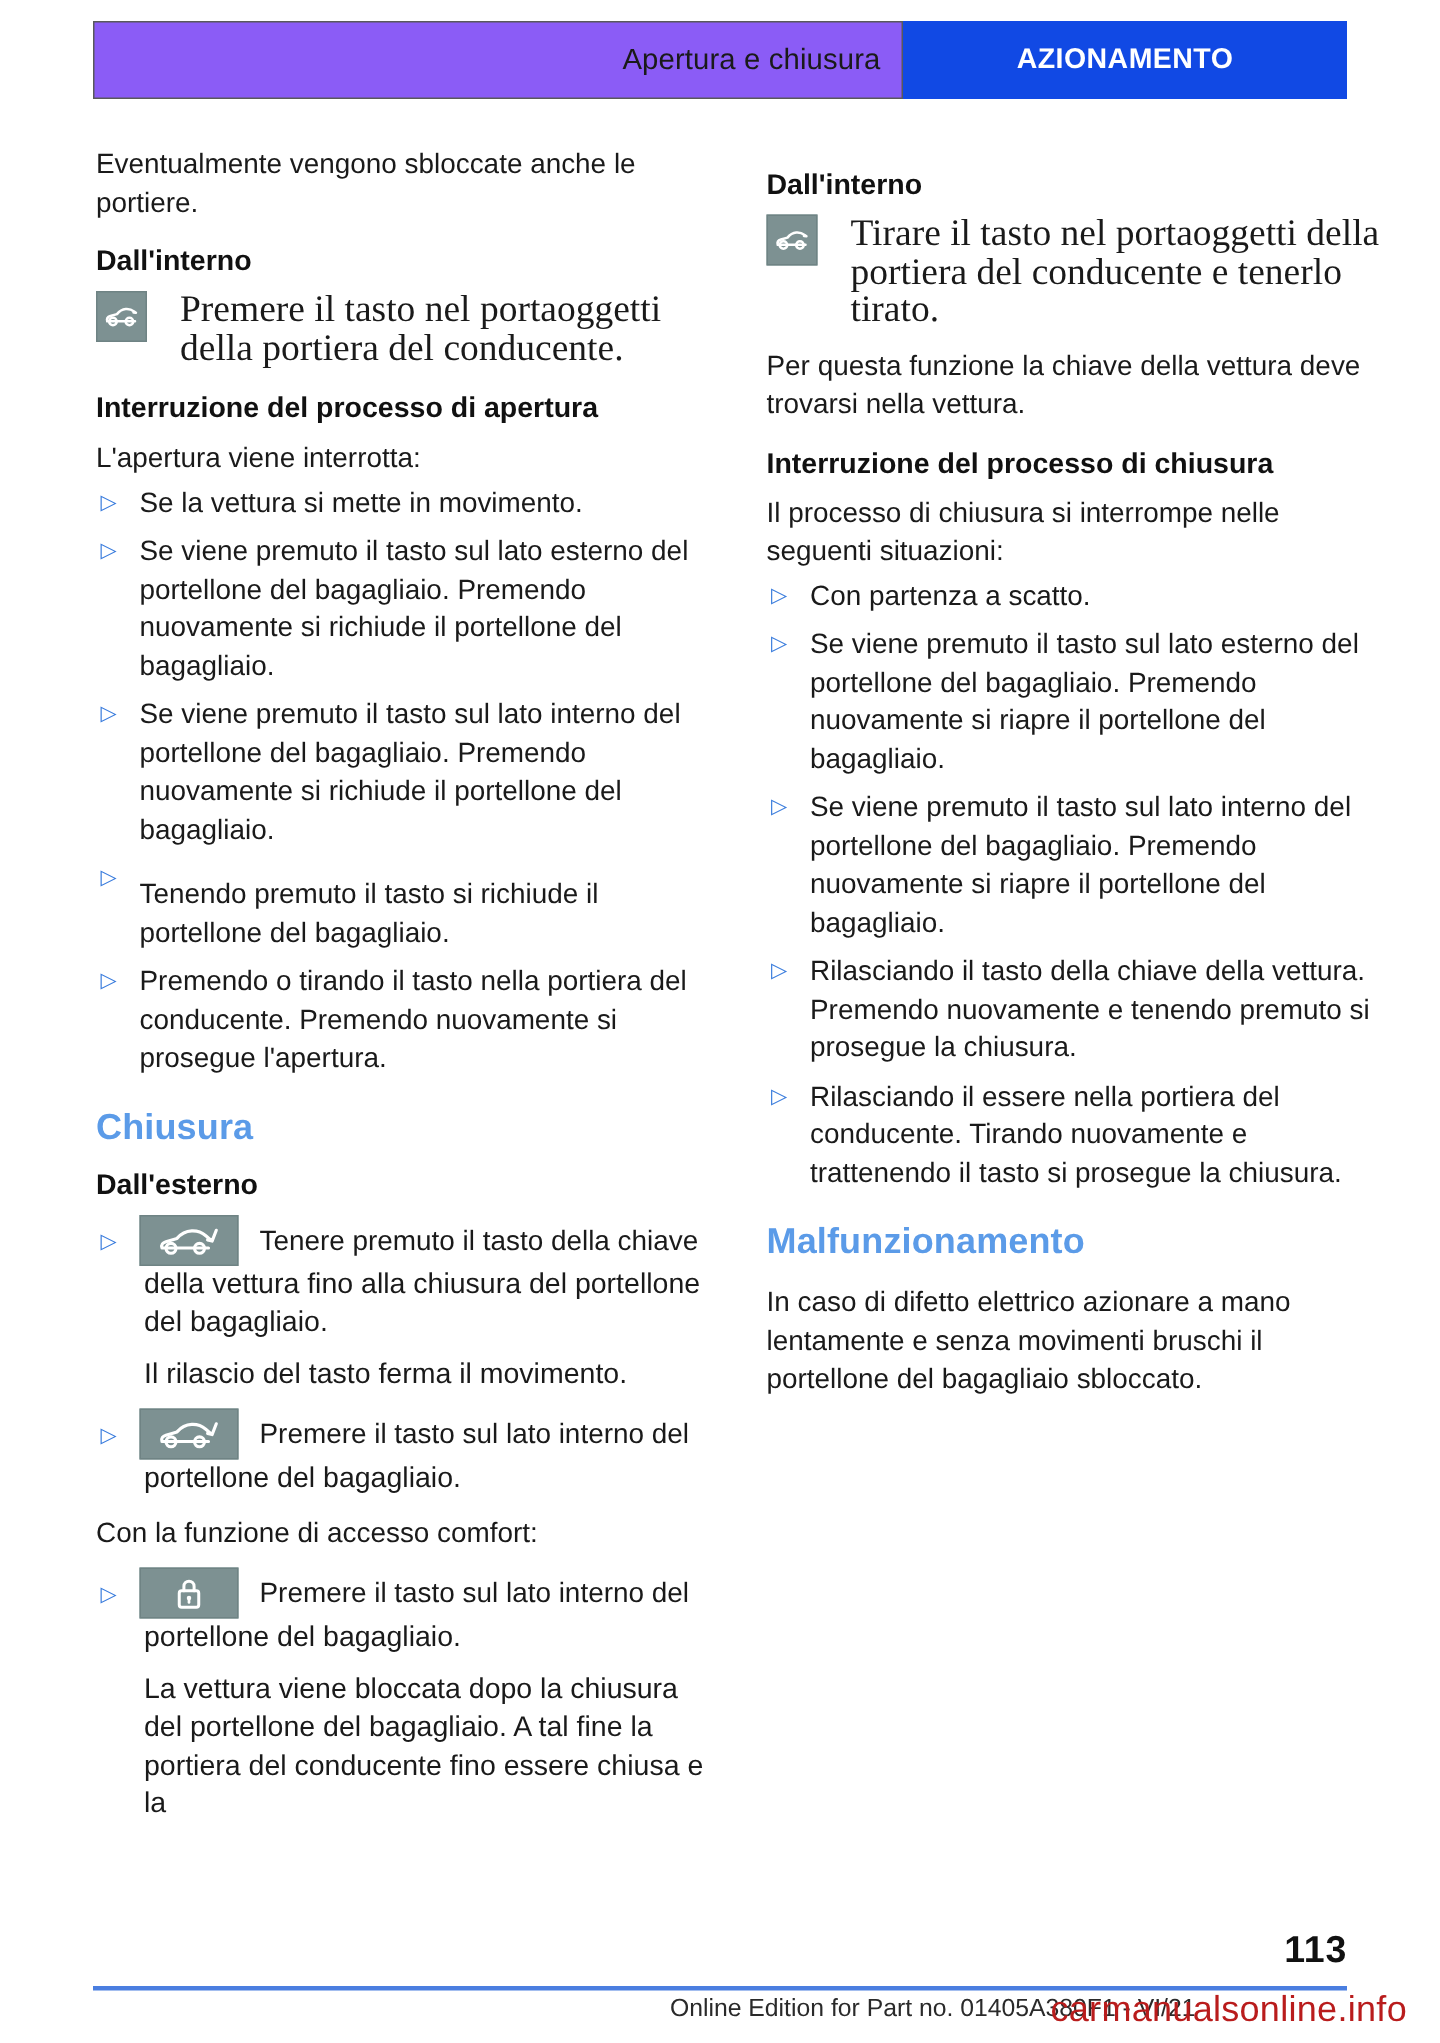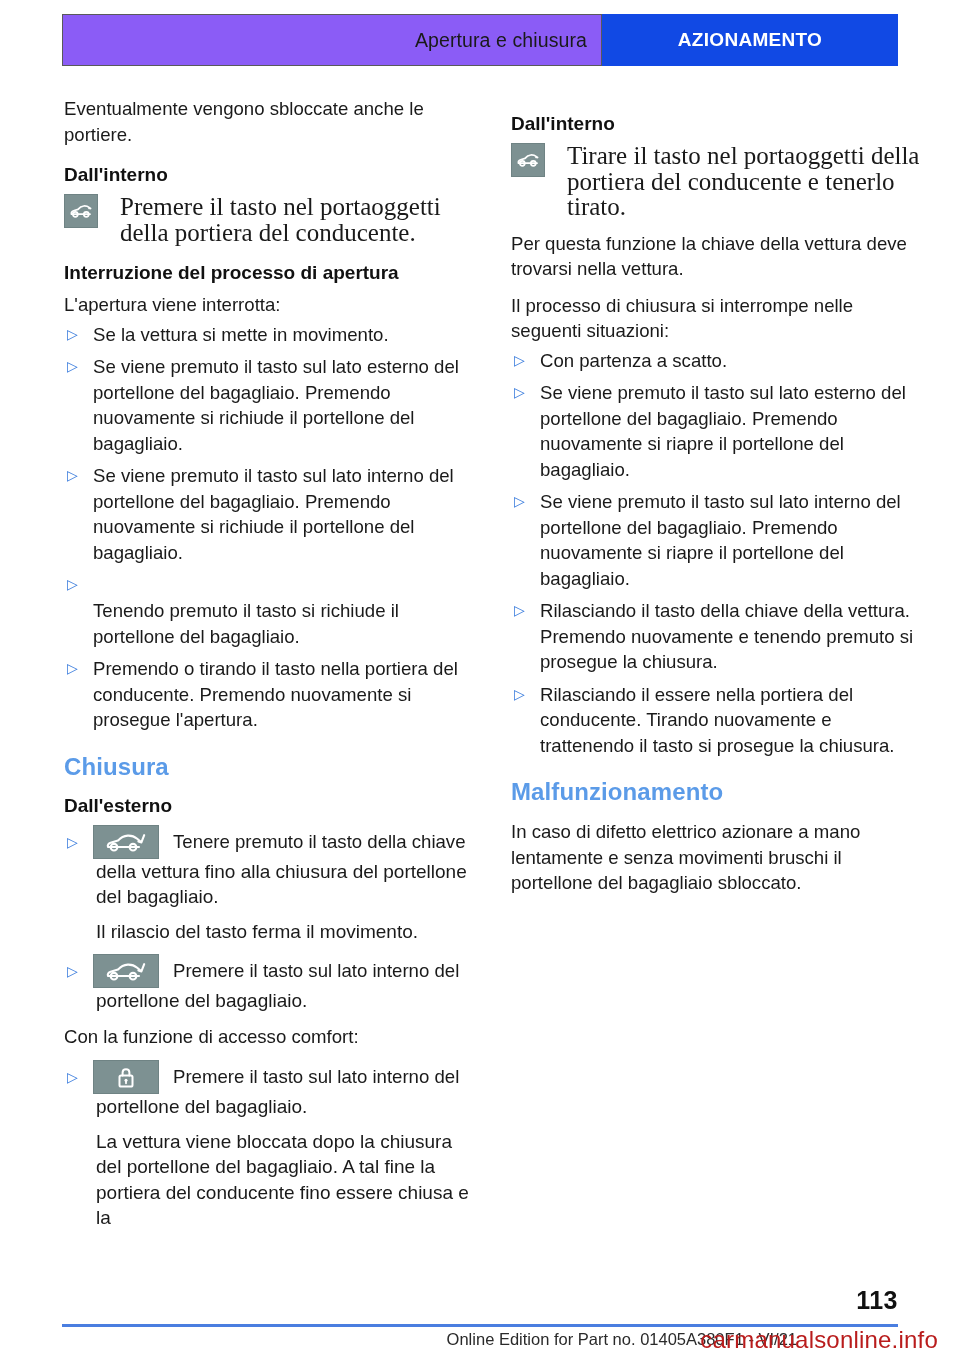--- a/index.html
+++ b/index.html
@@ -115,21 +115,21 @@
     color: #3b7ddd;
     text-align: left;
     padding-left: 3px;
     box-sizing: border-box;
   }
   .bullet-body {
     flex: 1 1 auto;
     font-size: 18.6px;
     line-height: 25.5px;
   }
-  .bullet-body .sub-para { margin-top: 26px; }
+  .bullet-body .sub-para { margin-top: 11px; }
 
   
   .sym {
     display: inline-block;
     background: #7d9192;
     vertical-align: middle;
     position: relative;
     border: 1px solid #6f8384;
     box-sizing: border-box;
   }
@@ -363,20 +363,21 @@
             <circle cx="10.3" cy="19.3" r="2.5" fill="none" stroke="#ffffff" stroke-width="1.7"></circle>
             <circle cx="21.3" cy="19.3" r="2.5" fill="none" stroke="#ffffff" stroke-width="1.7"></circle>
           </svg>
         </span>
       </div>
       <div class="icon-row-text">Tirare il tasto nel portaoggetti della portiera del conducente e tenerlo tirato.</div>
     </div>
 
     <p class="para">Per questa funzione la chiave della vettura deve trovarsi nella vettura.</p>
 
+    <div class="h-sub">Interruzione del processo di chiusura</div>
     <p class="para tight">Il processo di chiusura si interrompe nelle seguenti situazioni:</p>
 
     <div class="bullets">
       <div class="bullet">
         <span class="bullet-marker">▷</span>
         <span class="bullet-body">Con partenza a scatto.</span>
       </div>
       <div class="bullet">
         <span class="bullet-marker">▷</span>
         <span class="bullet-body">Se viene premuto il tasto sul lato esterno del portellone del bagagliaio. Premendo nuovamente si riapre il portellone del bagagliaio.</span>

